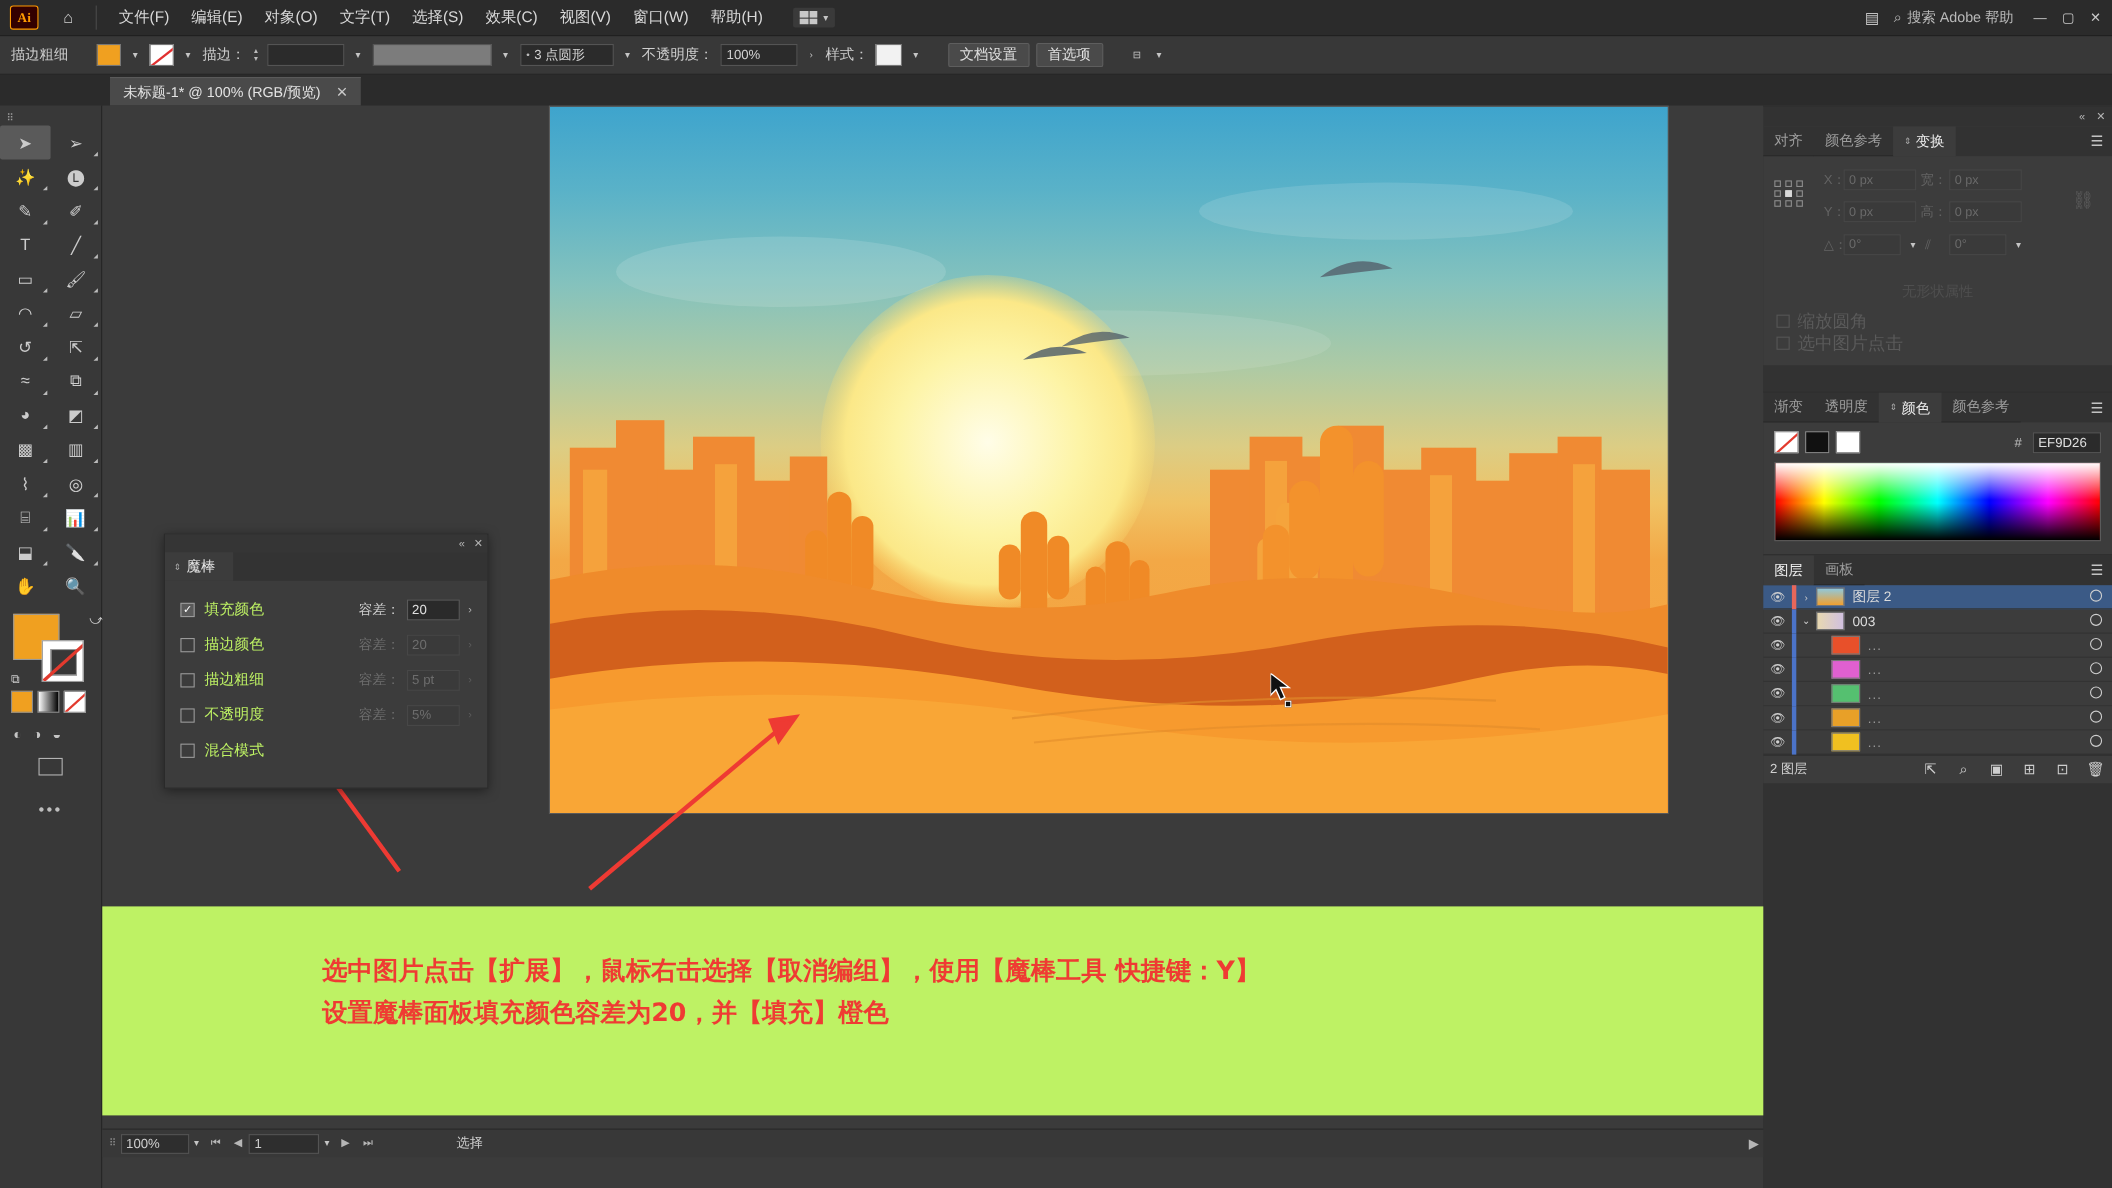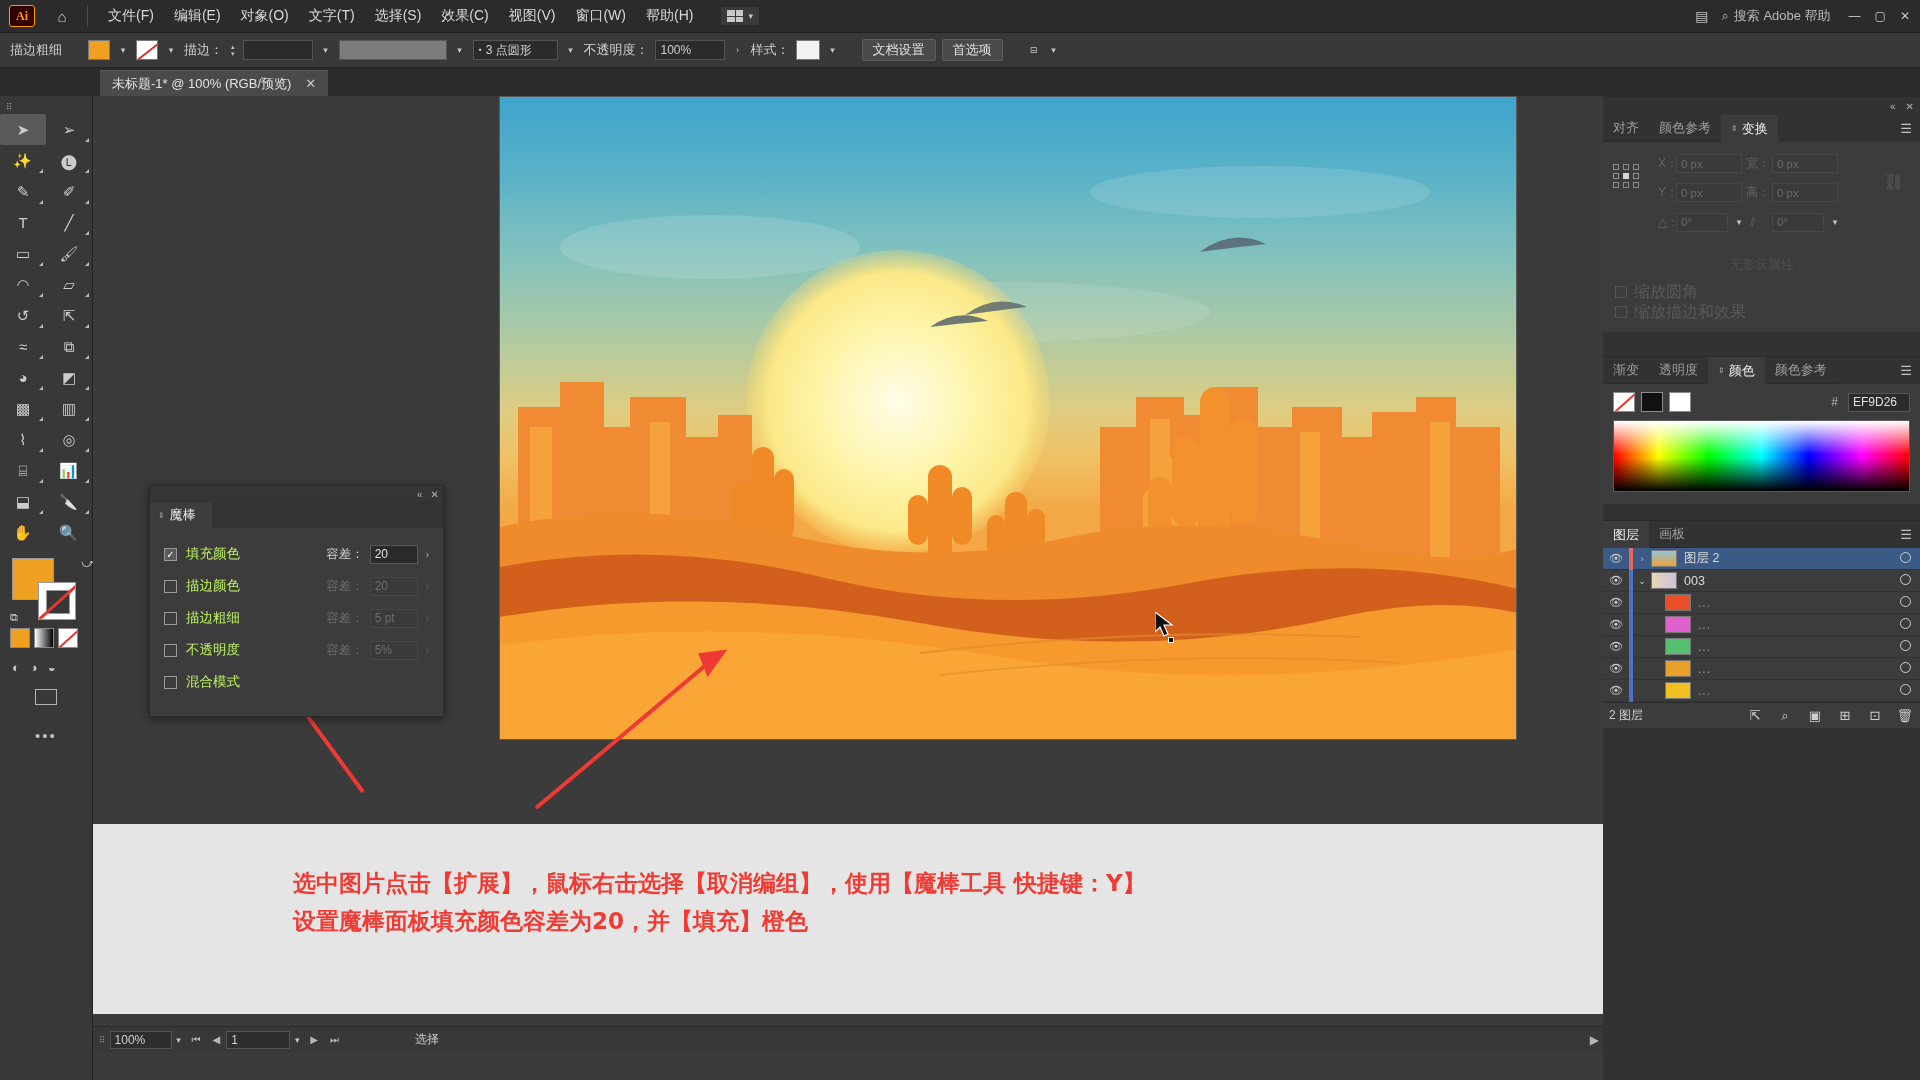--- a/index.html
+++ b/index.html
@@ -150,21 +150,21 @@
     background: linear-gradient(180deg,
       #3fa5cc 0%, #55b0c9 10%, #79bfc2 22%, #9dc8ae 33%,
       #c8cf92 44%, #e8cb72 52%, #f0b552 60%, #f3a23f 68%,
       #f59b35 78%, #f9a43a 88%, #fbab3e 100%);
     overflow: hidden;
   }
 
   
   .caption-panel {
     position: absolute; left: 93px; top: 824px; width: 1514px; height: 190px;
-    background: #e5e5e5;
+    background: #bef264;
   }
   .caption-text {
     color: #ef3b33; font-size: 23px; line-height: 38px;
     padding: 40px 0 0 200px; font-weight: bold;
     font-family: "DejaVu Sans", "Liberation Sans", sans-serif;
   }
 
   
   .statusbar {
     position: absolute; left: 93px; bottom: 28px; width: 1514px; height: 26px;
@@ -674,21 +674,21 @@
       </div>
       <div class="noprops">无形状属性</div>
     </div>
     <div class="xf-checks">
       <div class="xf-check-row">
         <span class="xf-box"></span>
         <span>缩放圆角</span>
       </div>
       <div class="xf-check-row">
         <span class="xf-box"></span>
-        <span>缩放描边和效果</span>
+        <span>选中图片点击</span>
       </div>
     </div>
   </div>
 
   <div class="panel" style="margin-top:24px">
     <div class="tabrow">
       <div class="ptab">
         <span>渐变</span>
       </div>
       <div class="ptab">
@@ -708,21 +708,21 @@
         <span class="cp-none"></span>
         <span class="cp-black"></span>
         <span class="cp-white"></span>
         <span class="cp-hash">#</span>
         <span class="cp-hex">EF9D26</span>
       </div>
       <div class="spectrum"></div>
     </div>
   </div>
 
-  <div class="panel" style="margin-top:16px">
+  <div class="panel" style="">
     <div class="tabrow">
       <div class="ptab active">
         <span>图层</span>
       </div>
       <div class="ptab">
         <span>画板</span>
       </div>
       <div class="ptab-menu">☰</div>
     </div>
 

